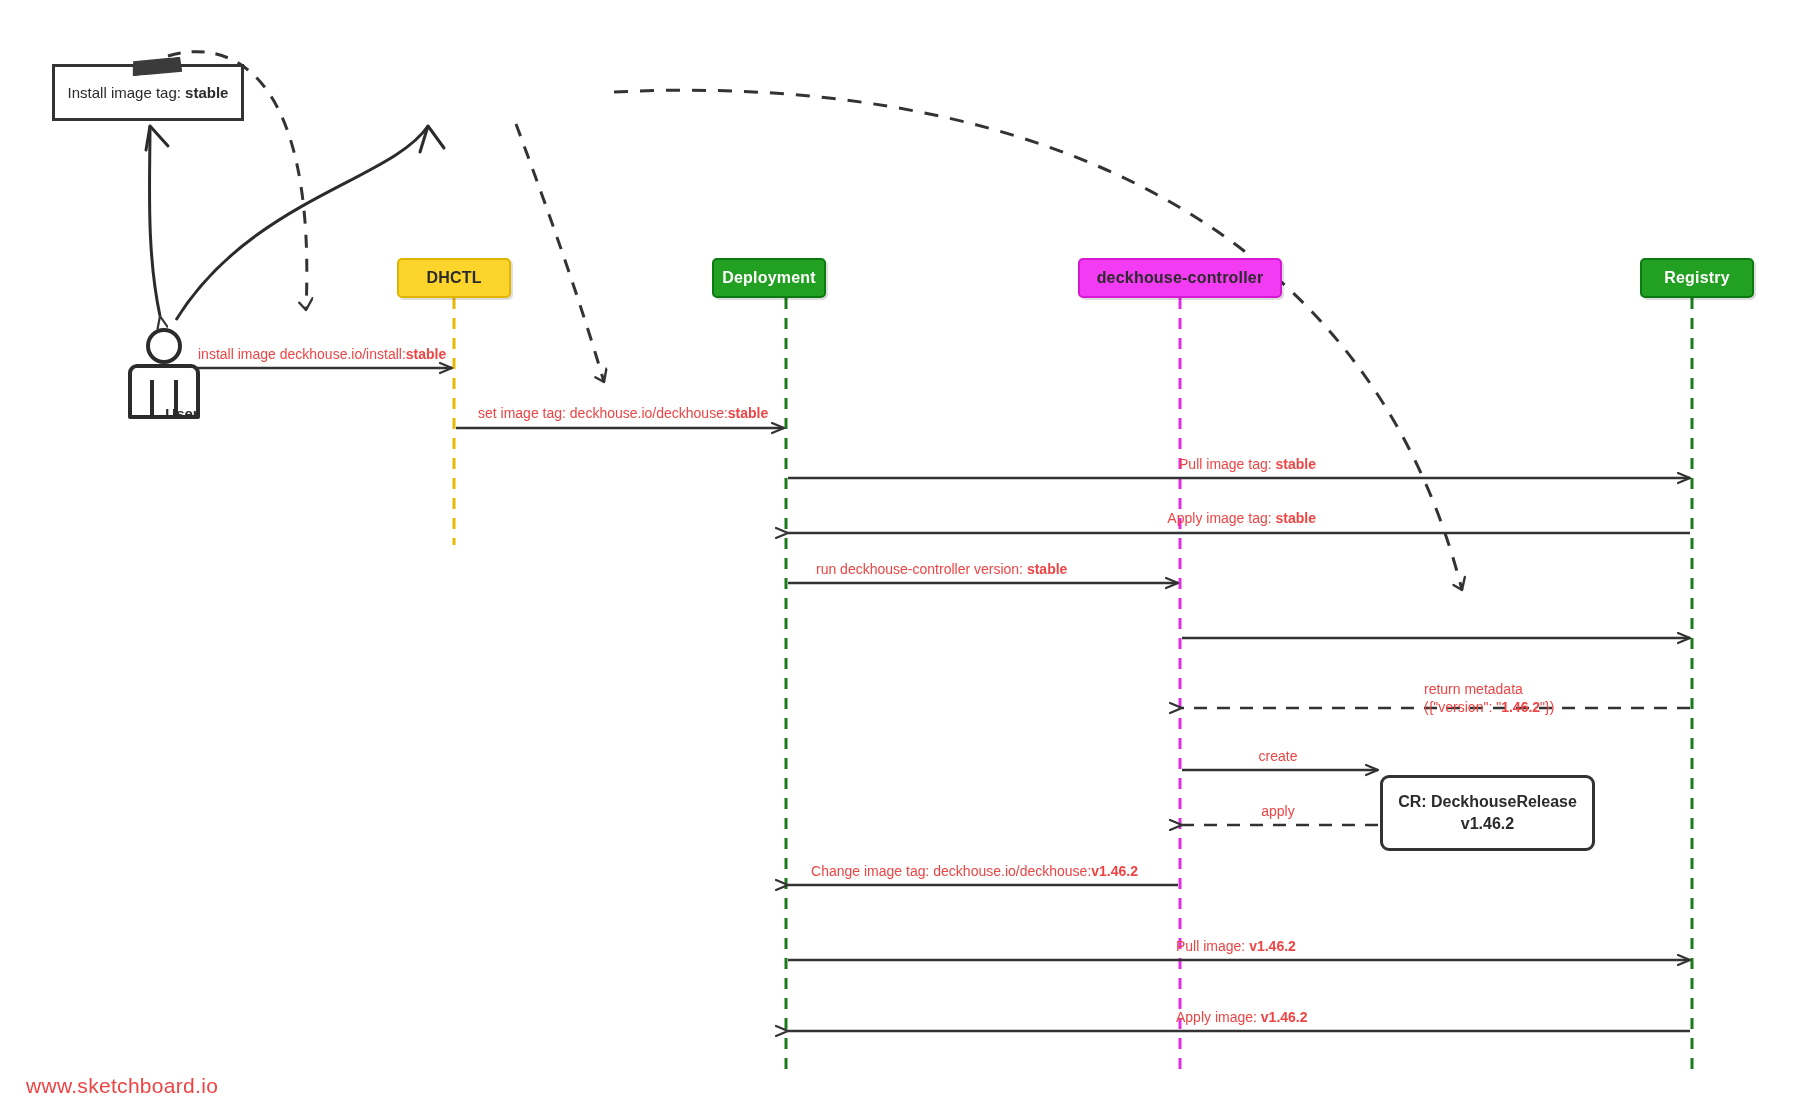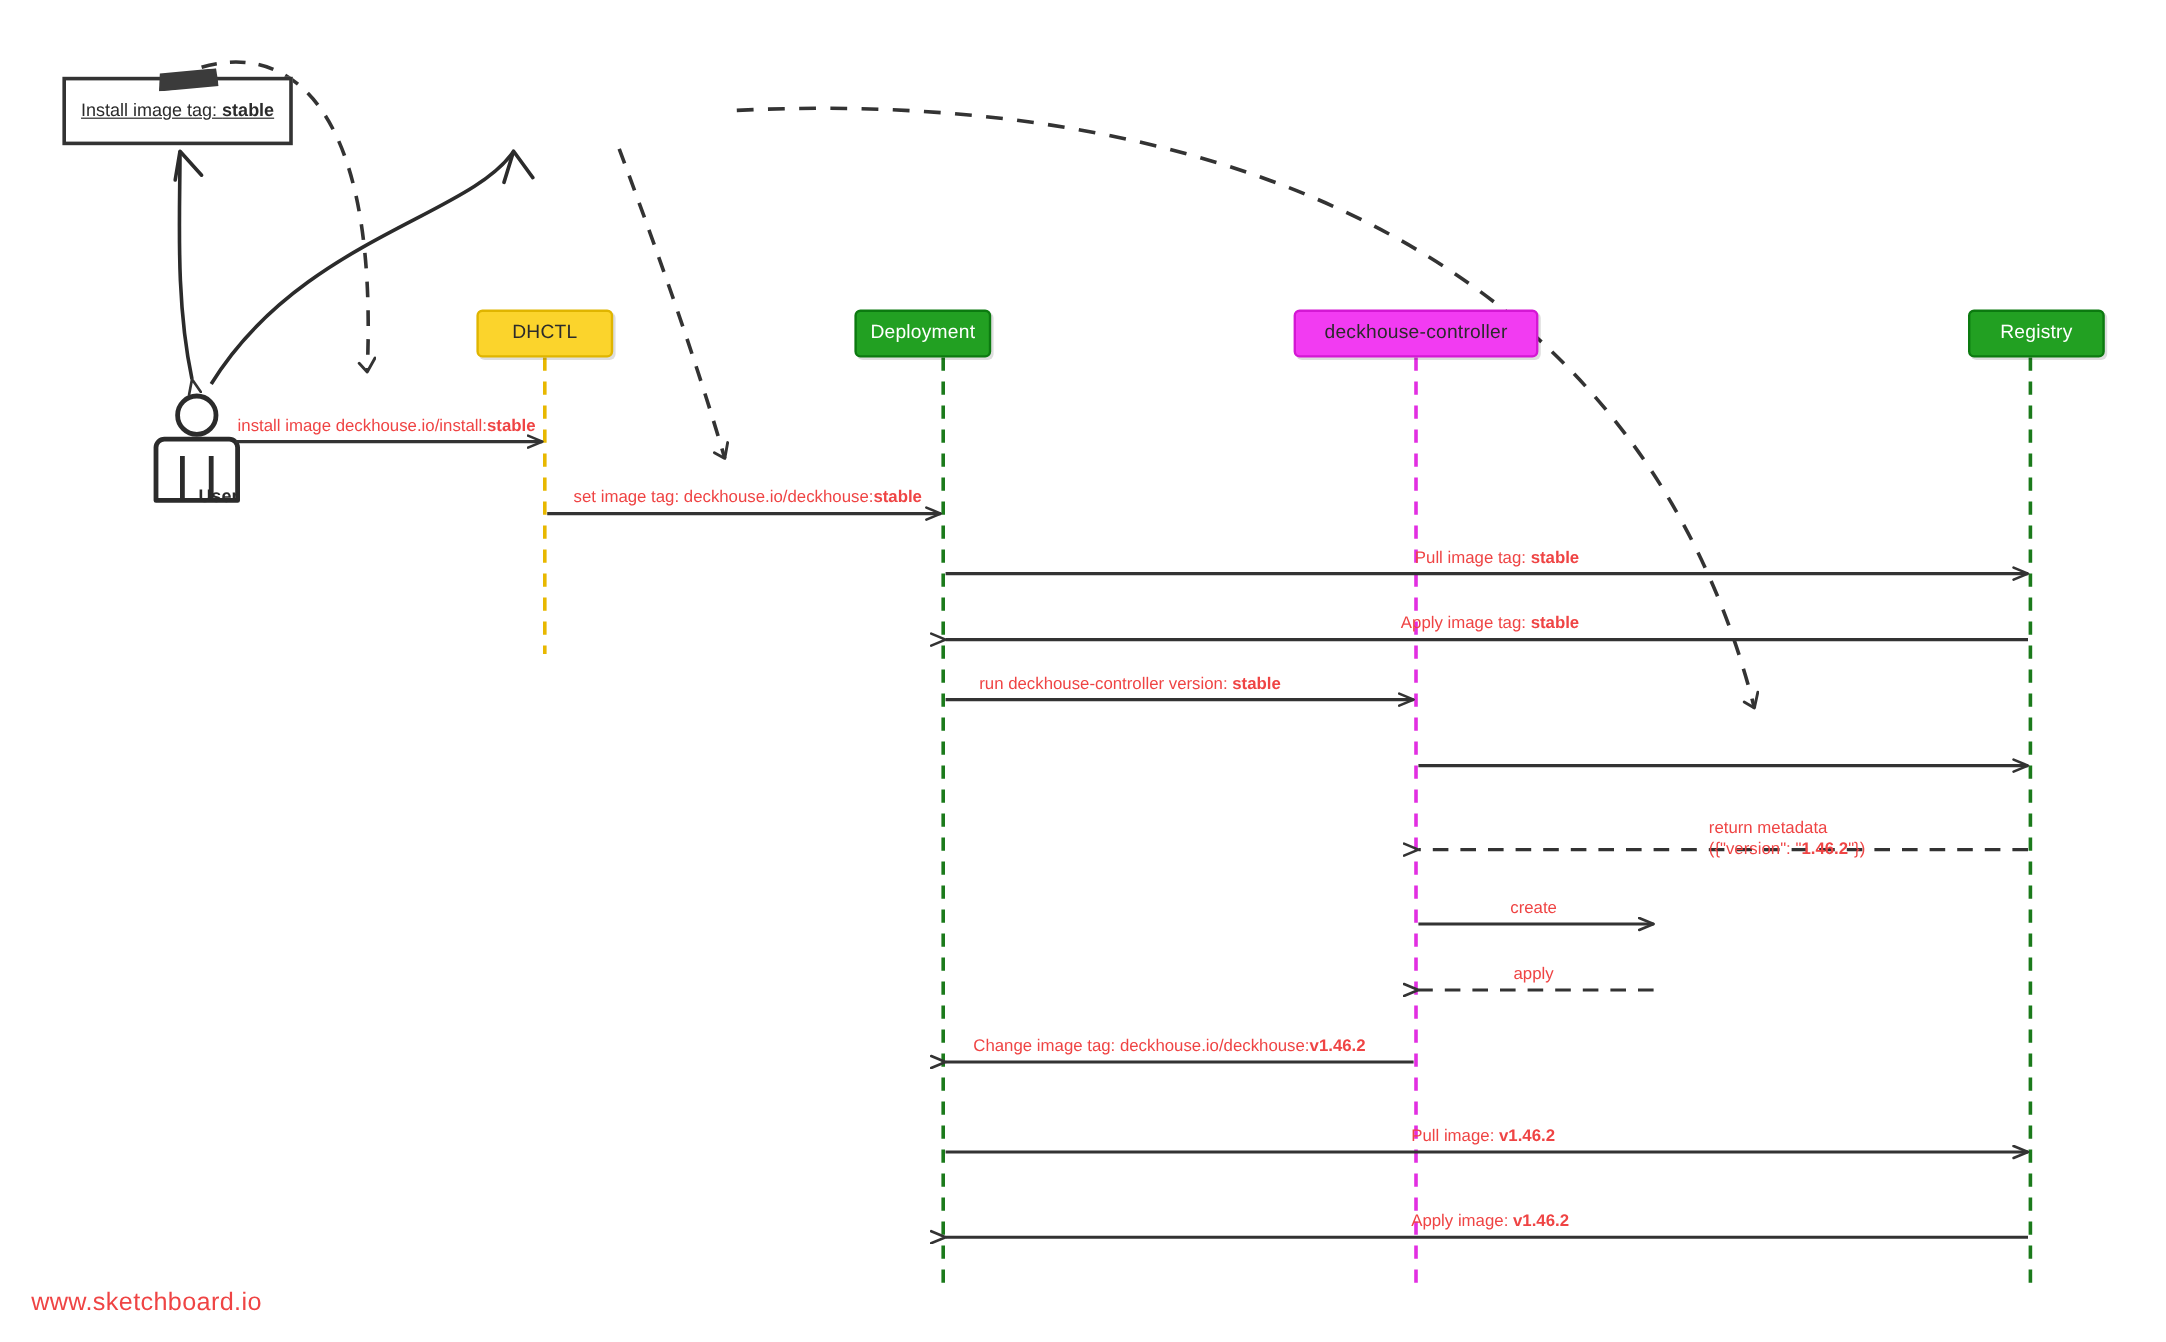--- a/index.html
+++ b/index.html
@@ -29,21 +29,21 @@
 
   
   .participant {
     position: absolute;
     box-sizing: border-box;
     border-radius: 5px;
     display: flex;
     align-items: center;
     justify-content: center;
     font-size: 16px;
-    font-weight: normal;
+    font-weight: bold;
     letter-spacing: .2px;
     text-align: center;
     padding: 0 8px;
   }
   .p-dhctl {
     left: 397px; top: 258px; width: 114px; height: 40px;
     background: #FBD42C; border: 2px solid #E0B500; color: #2b2b2b;
     box-shadow: 2px 2px 0 rgba(0,0,0,.13);
   }
   .p-deployment {
@@ -67,21 +67,20 @@
     position: absolute;
     box-sizing: border-box;
     background: #ffffff;
     border: 3px solid #333333;
     display: flex;
     align-items: center;
     justify-content: center;
     font-size: 15px;
     padding: 0 0;
     white-space: nowrap;
-    text-decoration: underline;
   }
   .note-install { left: 52px; top: 64px; width: 192px; height: 57px; }
   .note-channel { left: 412px; top: 64px; width: 200px; height: 57px; }
   .note b { font-weight: bold; }
   .note-tape {
     position: absolute;
     width: 50px; height: 17px;
     background: #3b3b3b;
     top: -9px;
     left: 50%;
@@ -225,20 +224,24 @@
   </div>
 
   <div class="note note-install">
     <span class="note-tape"></span>
     <span>
       <span>Install image tag: </span><b>stable</b>
     </span>
   </div>
 
 
+  <div class="cr-box">
+    <div>CR: DeckhouseRelease</div>
+    <div>v1.46.2</div>
+  </div>
 
   <div class="actor-label">User</div>
 
   <div class="msg" style="left:198px; top:345px;">
     <span>install image deckhouse.io/install:</span><b>stable</b>
   </div>
 
   <div class="msg" style="left:478px; top:404px;">
     <span>set image tag: deckhouse.io/deckhouse:</span><b>stable</b>
   </div>

